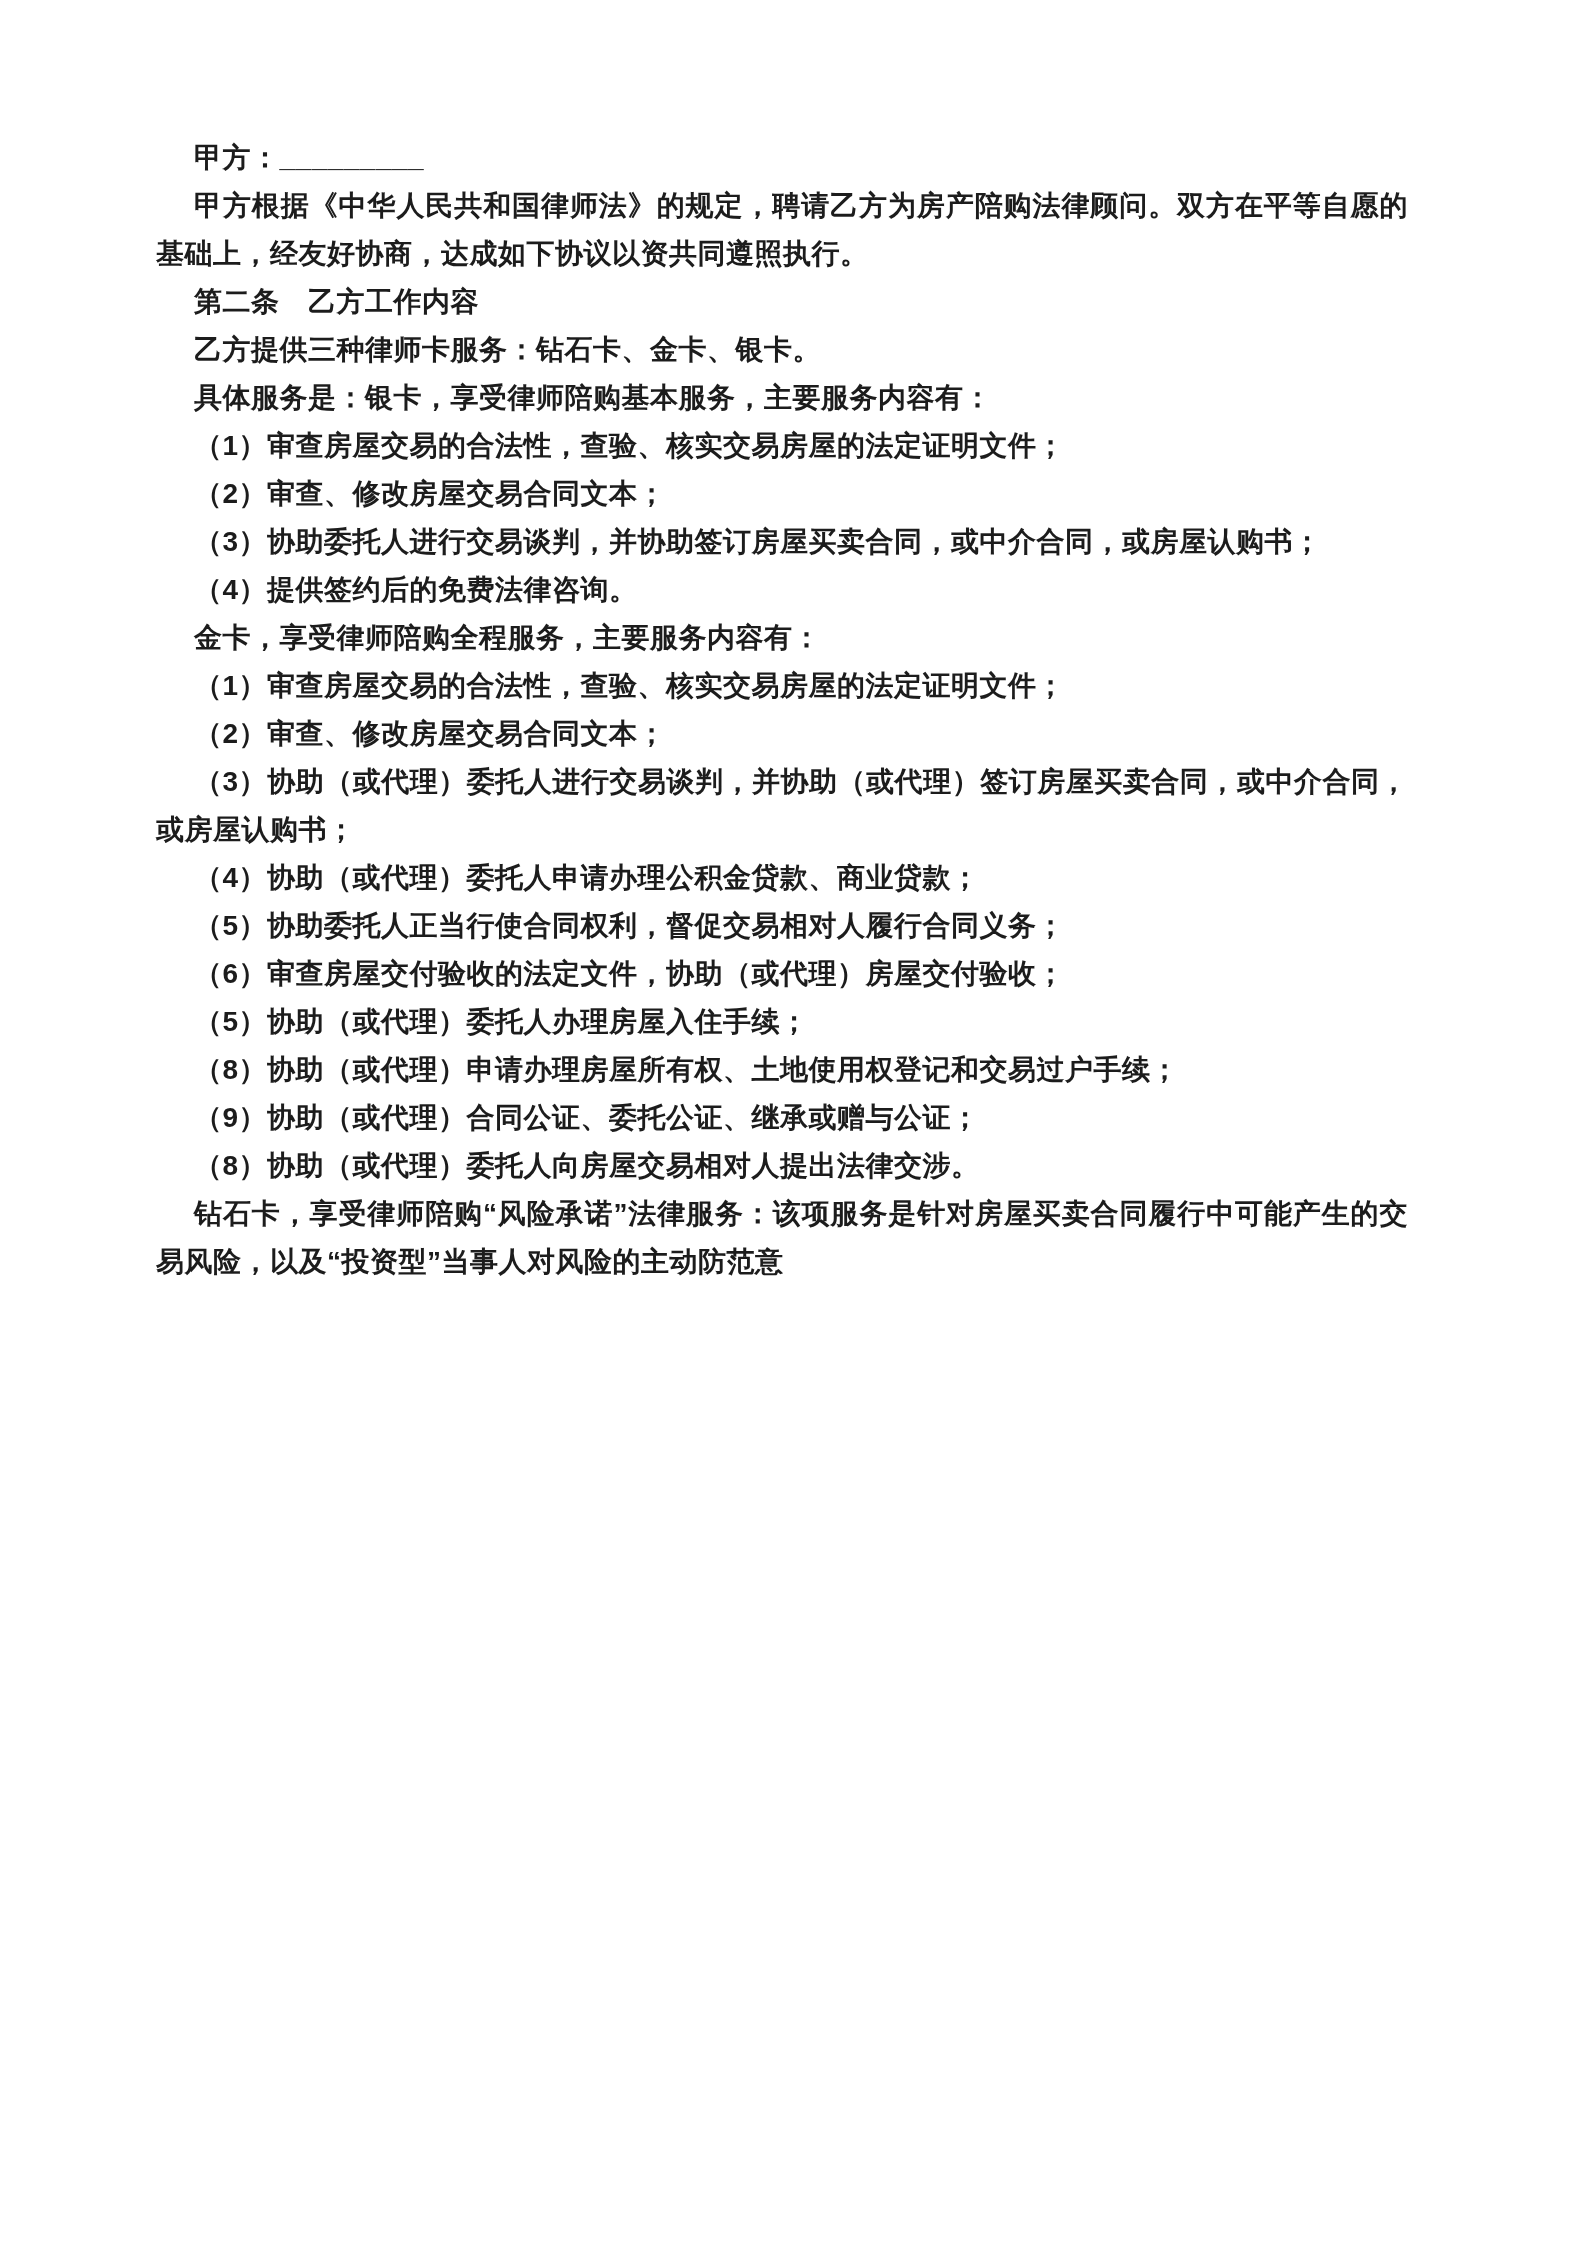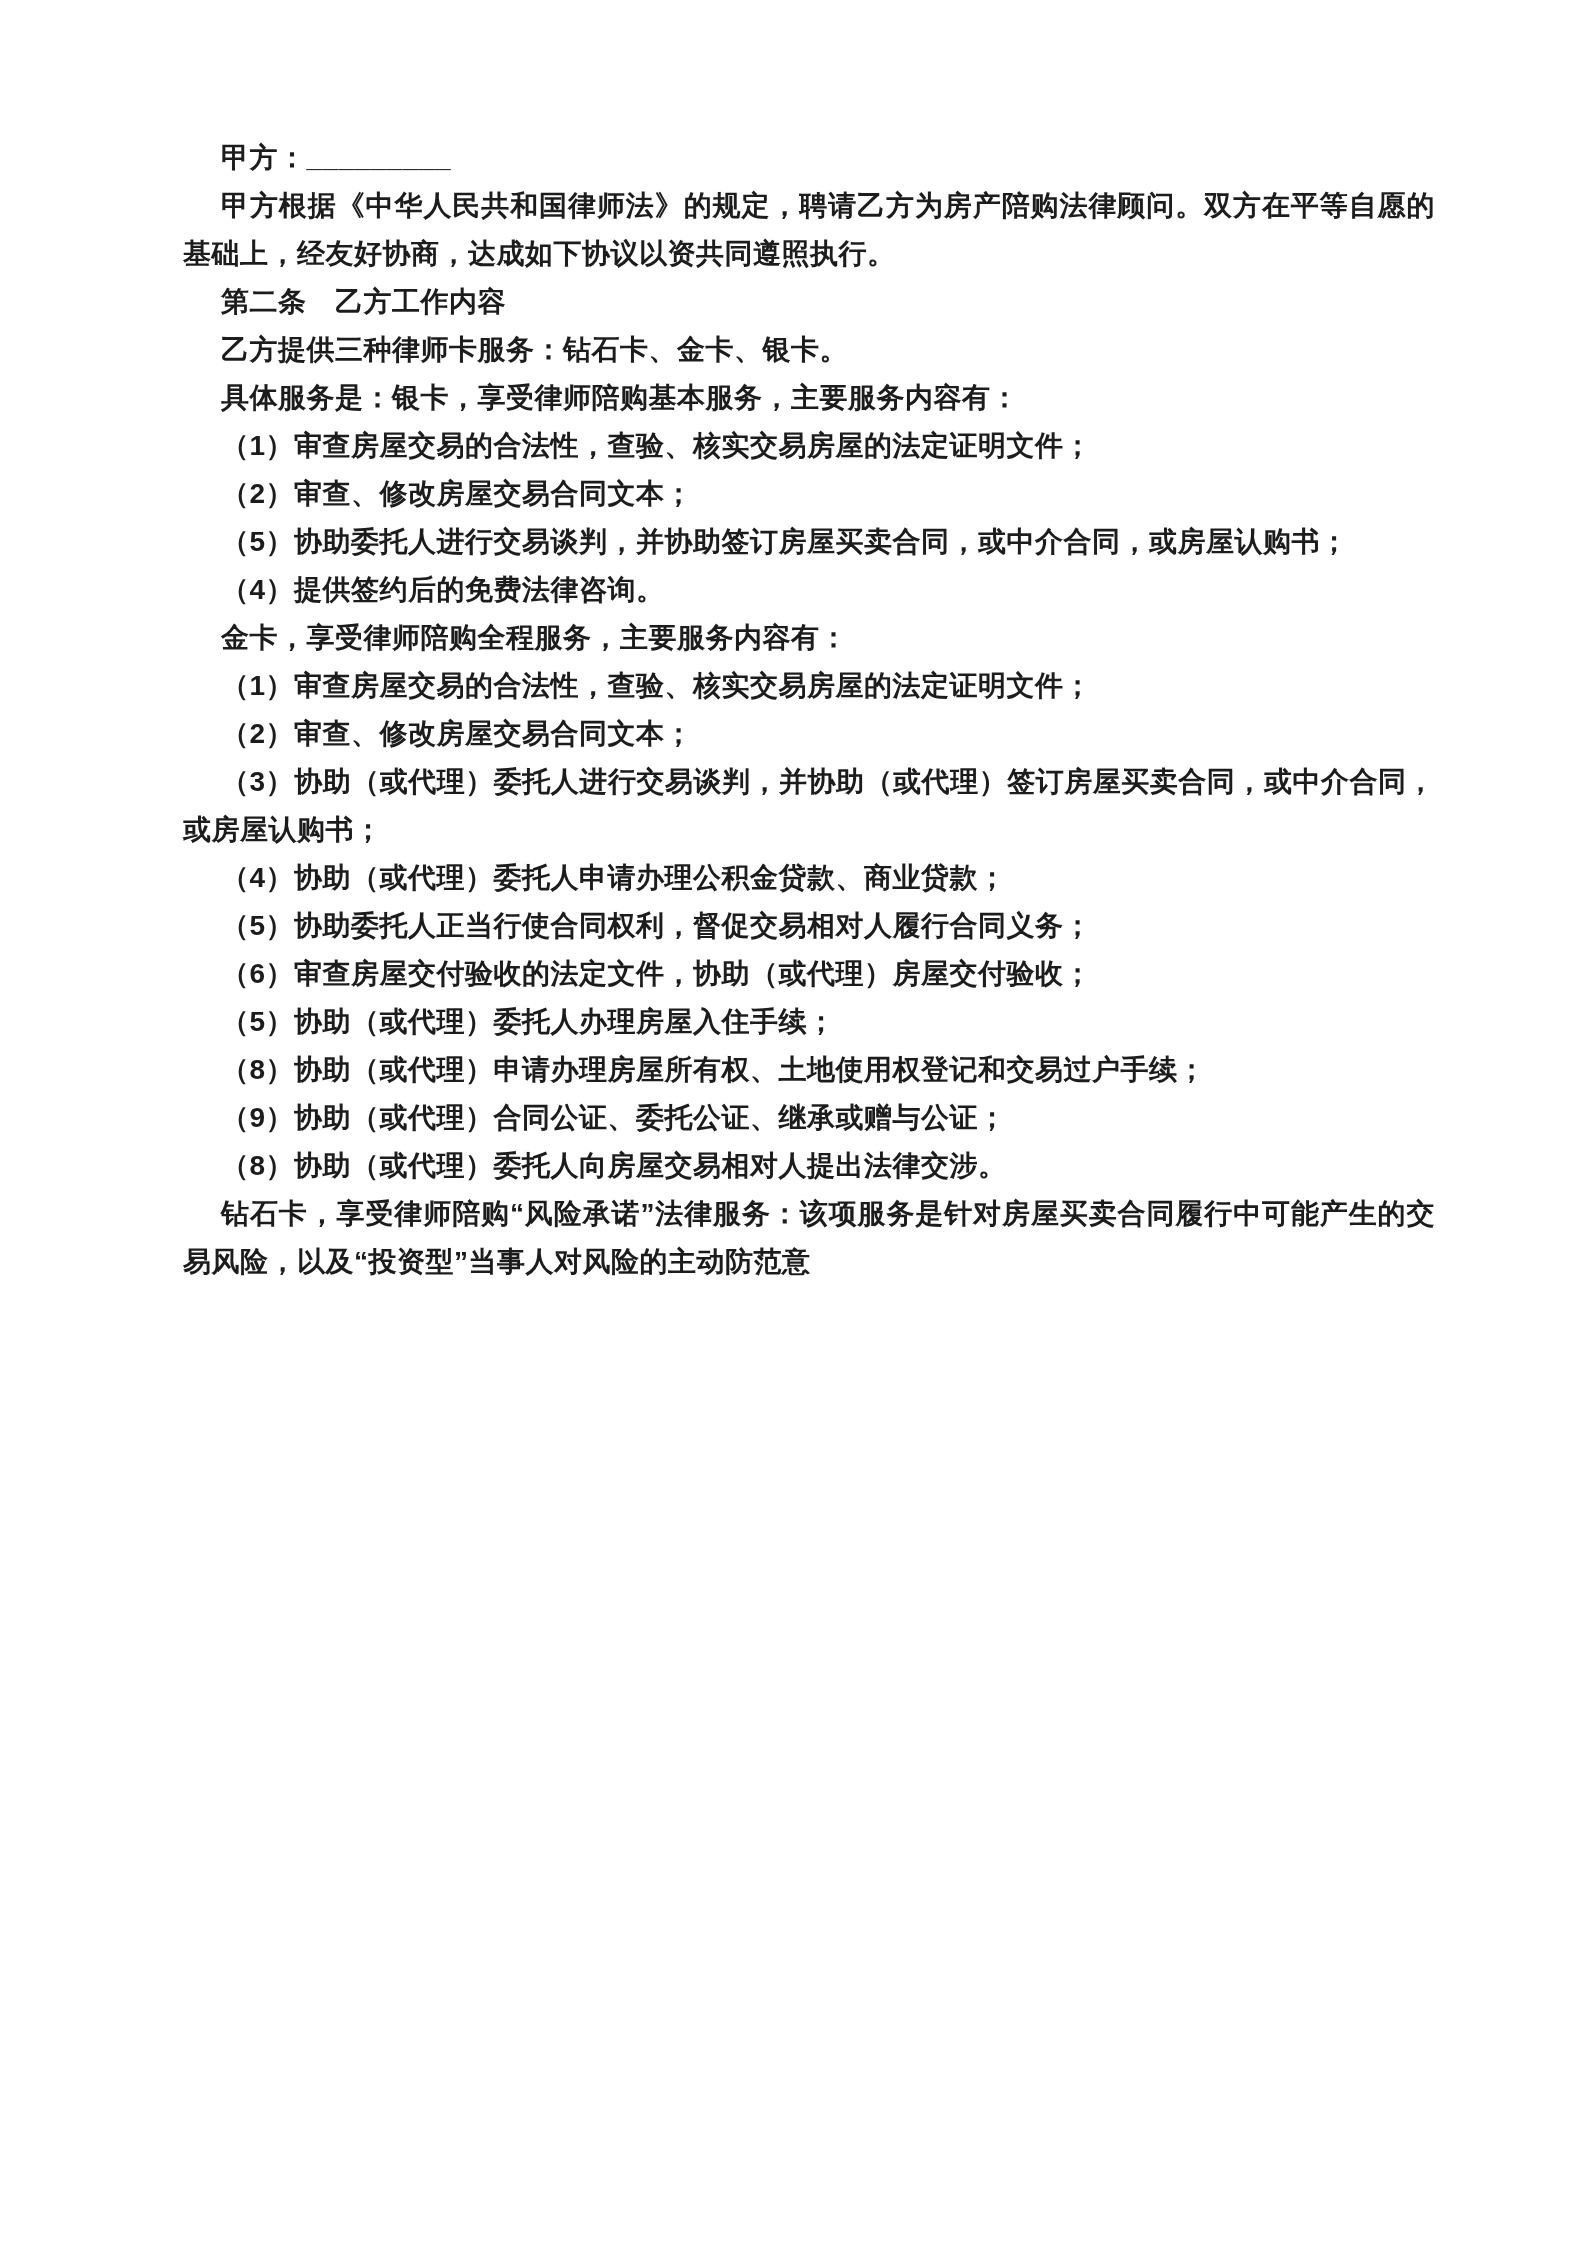--- a/index.html
+++ b/index.html
@@ -11,21 +11,21 @@
     position: relative;
     width: 1586px;
     height: 2244px;
     background: #ffffff;
     overflow: hidden;
     font-family: "Liberation Sans", "DejaVu Sans", sans-serif;
   }
   .doc {
     position: absolute;
     top: 134px;
-    left: 183px;
+    left: 156px;
     width: 1252px;
     color: #1c1c1c;
     font-size: 28px;
     line-height: 48px;
     font-weight: 700;
     text-align: justify;
     letter-spacing: 0.5px;
   }
   .para {
     margin: 0;
@@ -39,21 +39,21 @@
 
 <div class="page">
   <div class="doc">
       <p class="para">甲方：_________</p>
       <p class="para spaced">甲方根据《中华人民共和国律师法》的规定，聘请乙方为房产陪购法律顾问。双方在平等自愿的基础上，经友好协商，达成如下协议以资共同遵照执行。</p>
       <p class="para spaced">第二条　乙方工作内容</p>
       <p class="para">乙方提供三种律师卡服务：钻石卡、金卡、银卡。</p>
       <p class="para">具体服务是：银卡，享受律师陪购基本服务，主要服务内容有：</p>
       <p class="para">（1）审查房屋交易的合法性，查验、核实交易房屋的法定证明文件；</p>
       <p class="para">（2）审查、修改房屋交易合同文本；</p>
-      <p class="para">（5）协助委托人进行交易谈判，并协助签订房屋买卖合同，或中介合同，或房屋认购书；</p>
+      <p class="para">（3）协助委托人进行交易谈判，并协助签订房屋买卖合同，或中介合同，或房屋认购书；</p>
       <p class="para">（4）提供签约后的免费法律咨询。</p>
       <p class="para">金卡，享受律师陪购全程服务，主要服务内容有：</p>
       <p class="para">（1）审查房屋交易的合法性，查验、核实交易房屋的法定证明文件；</p>
       <p class="para">（2）审查、修改房屋交易合同文本；</p>
       <p class="para">（3）协助（或代理）委托人进行交易谈判，并协助（或代理）签订房屋买卖合同，或中介合同，或房屋认购书；</p>
       <p class="para">（4）协助（或代理）委托人申请办理公积金贷款、商业贷款；</p>
       <p class="para">（5）协助委托人正当行使合同权利，督促交易相对人履行合同义务；</p>
       <p class="para">（6）审查房屋交付验收的法定文件，协助（或代理）房屋交付验收；</p>
       <p class="para">（5）协助（或代理）委托人办理房屋入住手续；</p>
       <p class="para">（8）协助（或代理）申请办理房屋所有权、土地使用权登记和交易过户手续；</p>

